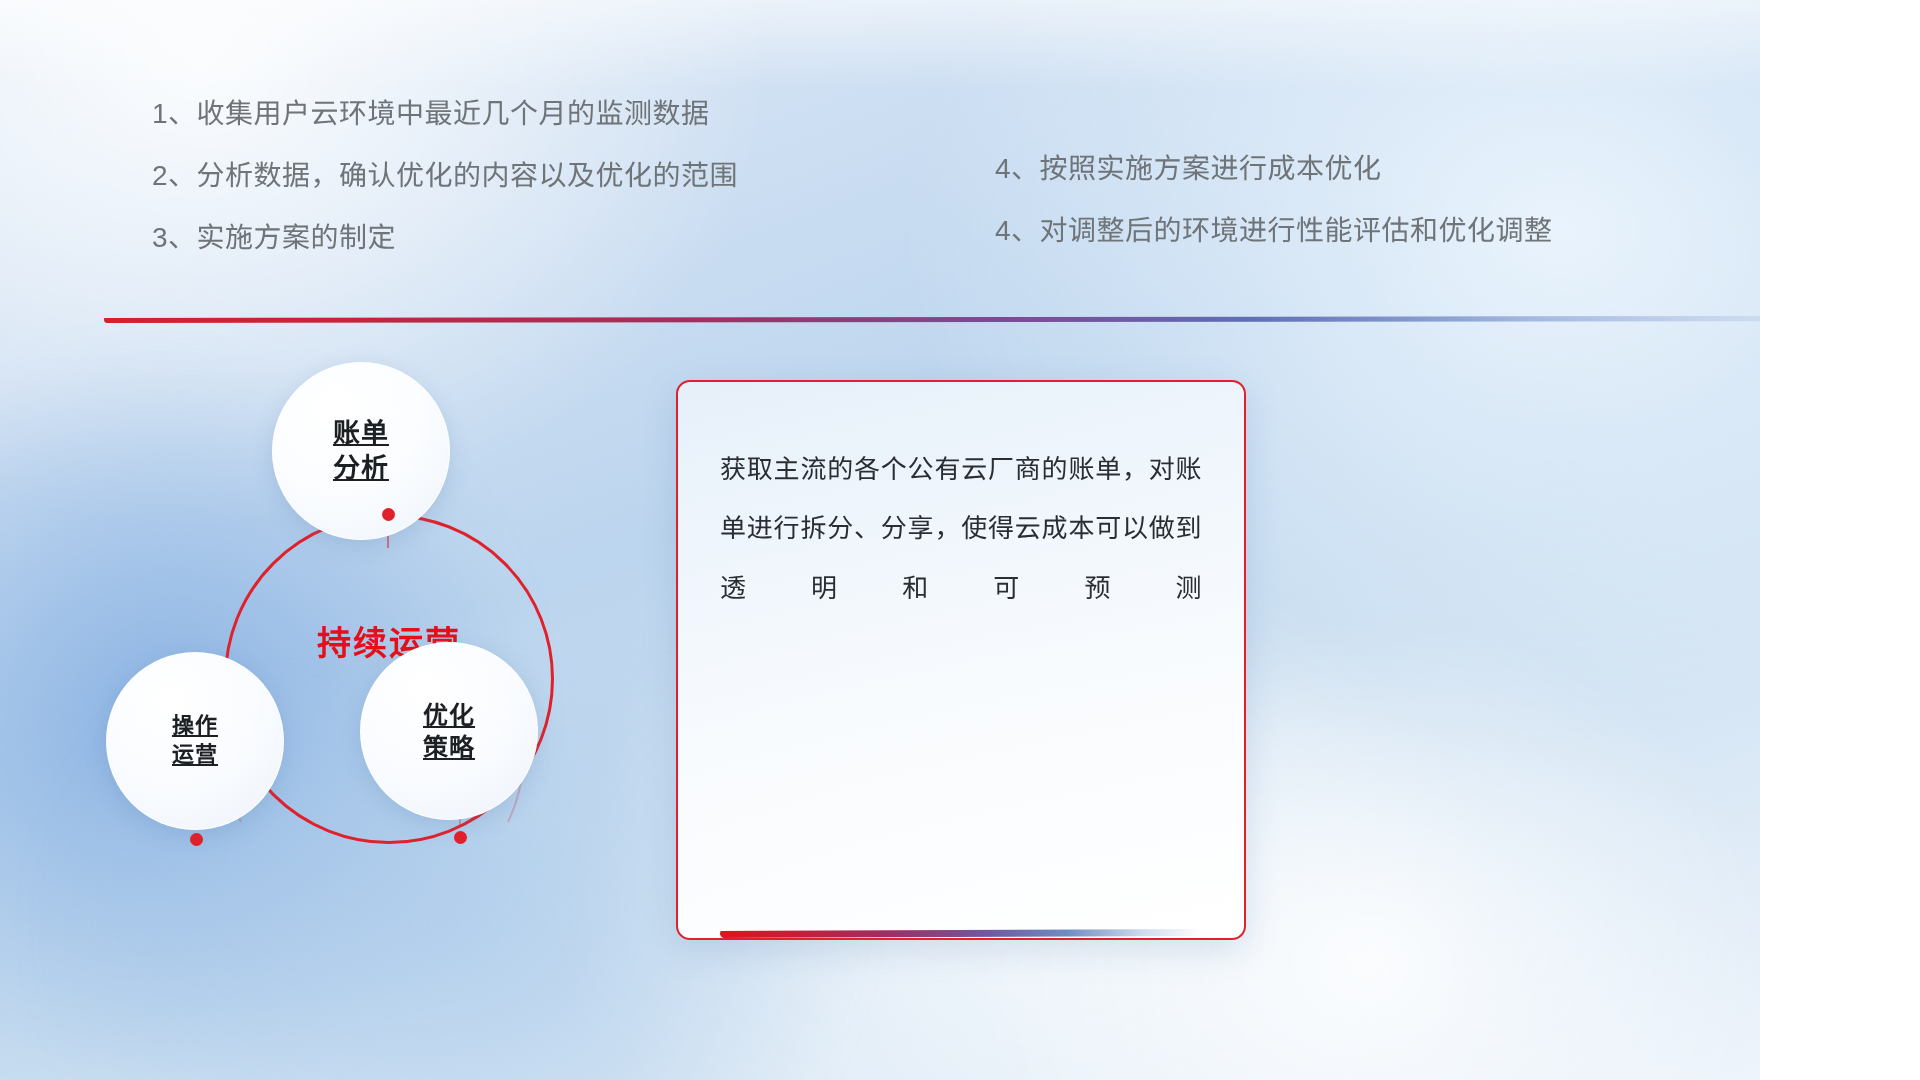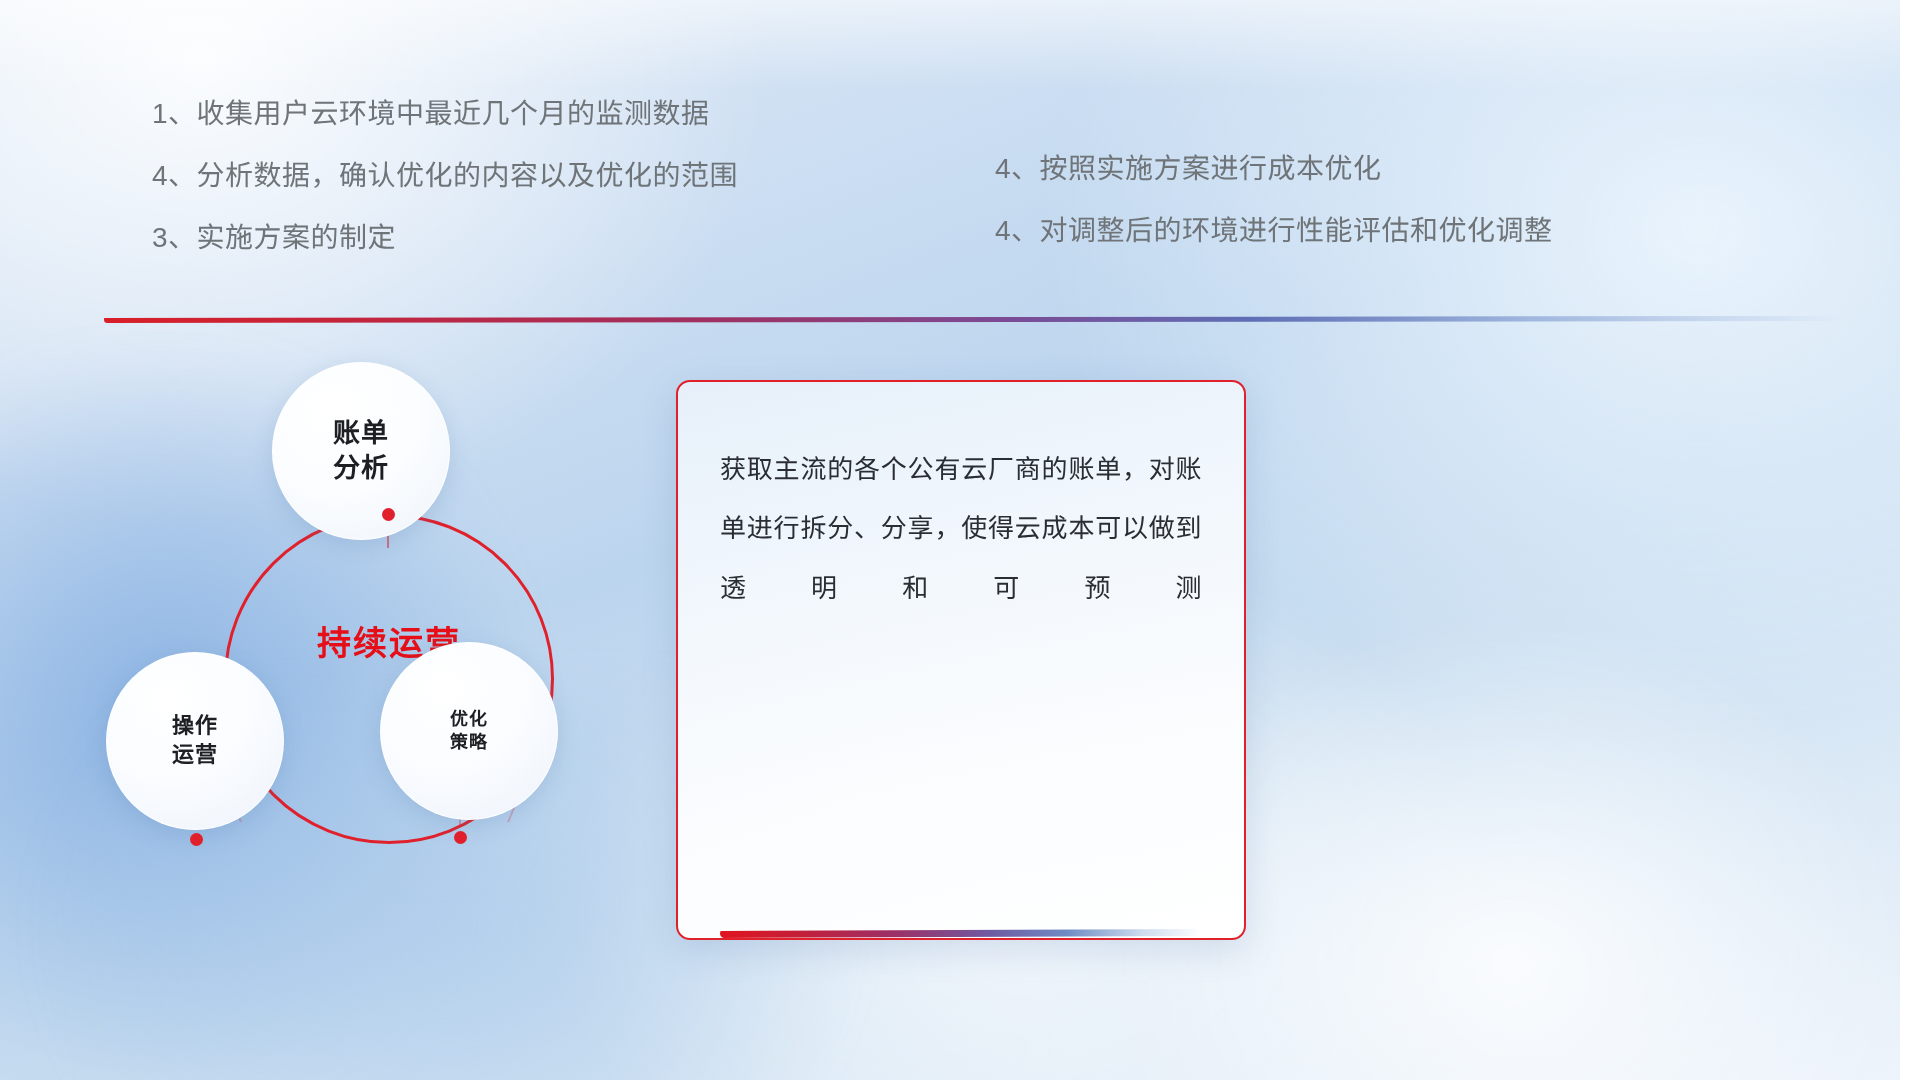--- a/index.html
+++ b/index.html
@@ -6,21 +6,21 @@
   * { margin:0; padding:0; box-sizing:border-box; }
 
   html,body{
     width:1920px; height:1080px;
     overflow:hidden;
     font-family:"Liberation Sans","DejaVu Sans",sans-serif;
   }
 
   #stage{
     position:relative;
-    width:1900px; height:1080px;
+    width:1760px; height:1080px;
     background:#cfe0f2;
     overflow:hidden;
   }
 
   
   .bg-base{
     position:absolute; inset:0;
     background:
       linear-gradient(160deg,#dfeaf6 0%, #cfe0f3 22%, #bcd5ee 45%, #c6dcf0 62%, #dbe9f6 82%, #eef4fb 100%);
   }
@@ -121,39 +121,40 @@
     flex-direction:column;
     align-items:center;
     justify-content:center;
     text-align:center;
     color:#1d2023;
     font-weight:700;
     letter-spacing:1px;
     border:1px solid rgba(255,255,255,.92);
     box-shadow:0 6px 22px rgba(80,120,170,.20);
     backdrop-filter:blur(2px);
+    text-decoration:underline;
   }
   .bubble span{ display:block; line-height:1.30; }
 
   .bubble-top{
     left:176px; top:10px;
     width:178px; height:178px;
     font-size:27px;
     background:radial-gradient(circle at 36% 26%, #ffffff 0%, #fbfdff 48%, #eef4fb 100%);
   }
   .bubble-bl{
     left:10px; top:300px;
     width:178px; height:178px;
     font-size:22px;
     background:radial-gradient(circle at 36% 26%, #ffffff 0%, #fafcff 48%, #edf3fb 100%);
   }
   .bubble-br{
-    left:284px; top:290px;
+    left:264px; top:290px;
     width:178px; height:178px;
-    font-size:18px;
+    font-size:25px;
     background:radial-gradient(circle at 36% 26%, #ffffff 0%, #fafcff 48%, #edf3fb 100%);
   }
 
   .venn-core{
     position:absolute;
     left:128px; top:232px;
     width:330px; height:120px;
     display:flex; flex-direction:row;
     align-items:center; justify-content:center;
     color:#e60f18;
@@ -245,21 +246,21 @@
   <div class="bg-glow-a"></div>
   <div class="bg-glow-b"></div>
   <div class="bg-glow-c"></div>
   <div class="bg-glow-d"></div>
   <div class="bg-glow-e"></div>
   <div class="bg-glow-f"></div>
   <div class="bg-sheen"></div>
 
   <div class="list-col left">
     <span class="list-item">1、收集用户云环境中最近几个月的监测数据</span>
-    <span class="list-item">4、分析数据，确认优化的内容以及优化的范围</span>
+    <span class="list-item">2、分析数据，确认优化的内容以及优化的范围</span>
     <span class="list-item">3、实施方案的制定</span>
   </div>
 
   <div class="list-col right">
     <span class="list-item">4、按照实施方案进行成本优化</span>
     <span class="list-item">4、对调整后的环境进行性能评估和优化调整</span>
   </div>
 
   <div class="rule"></div>
 

